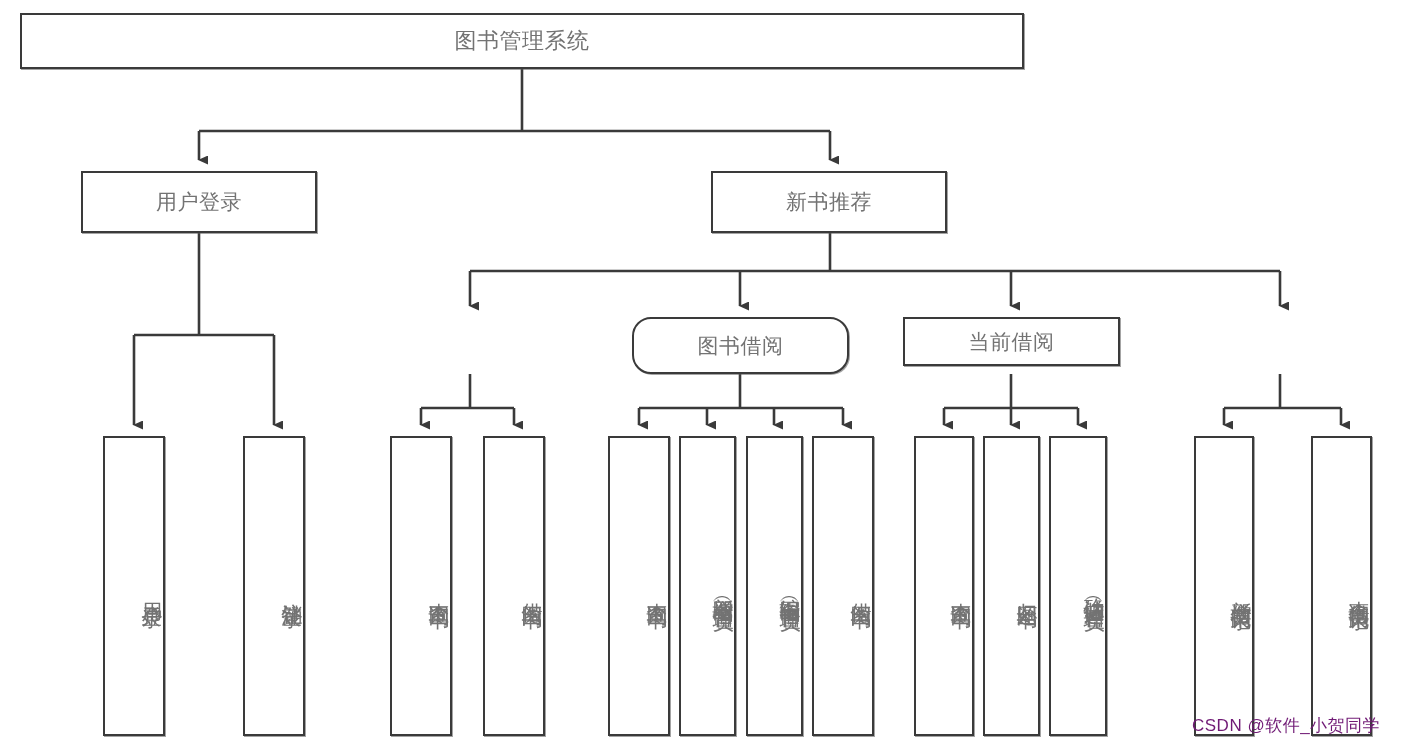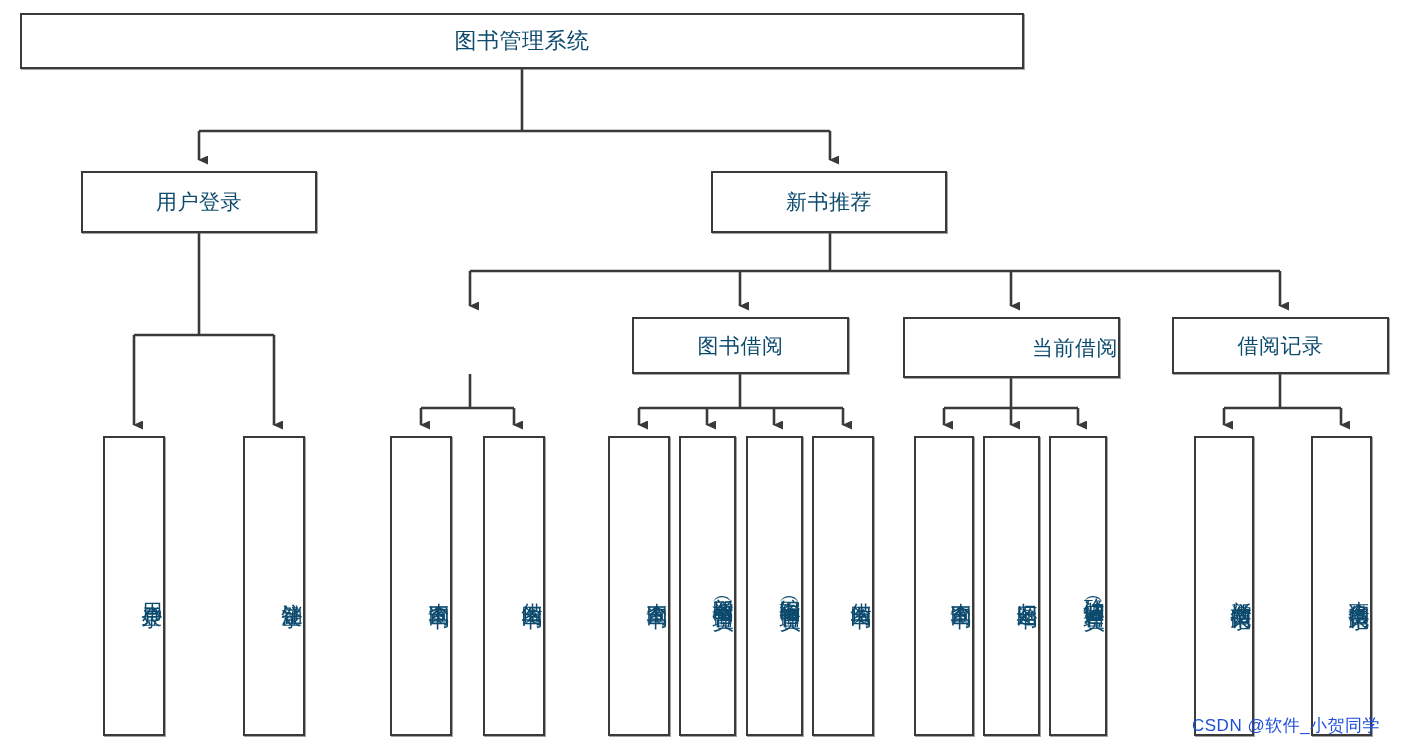--- a/index.html
+++ b/index.html
@@ -26,21 +26,21 @@
     pointer-events: none;
   }
   .node {
     position: absolute;
     box-sizing: border-box;
     border: 2px solid #3a3a3a;
     background: #ffffff;
     display: flex;
     align-items: center;
     justify-content: center;
-    color: #0c4a6e;
+    color: #737373;
     box-shadow: 1px 1px 0 0 rgba(90,90,90,0.55);
   }
   .node.h {
     font-size: 21px;
     letter-spacing: 0.5px;
   }
   .node.v {
     writing-mode: vertical-rl;
     text-orientation: upright;
     font-size: 21px;
@@ -54,21 +54,21 @@
     writing-mode: vertical-rl;
     text-orientation: upright;
     white-space: nowrap;
   }
   #root-node {
     font-size: 22px;
   }
   #watermark {
     position: absolute;
     font-size: 17px;
-    color: #1d4ed8;
+    color: #701a75;
     white-space: nowrap;
     letter-spacing: 0.5px;
     text-align: center;
   }
 </style>
 </head>
 <body>
 
 <div id="canvas">
 
@@ -128,28 +128,25 @@
     <span>图书管理系统</span>
   </div>
 
   <div class="node h" style="left:81px; top:171px; width:236px; height:62px;">
     <span>用户登录</span>
   </div>
   <div class="node h" style="left:711px; top:171px; width:236px; height:62px;">
     <span>新书推荐</span>
   </div>
 
-  <div class="node h" style="left:632px; top:317px; width:217px; height:57px;">
+  <div class="node h" style="left:632px; top:317px; width:217px; height:57px;border-radius:19px;">
     <span>图书借阅</span>
   </div>
-  <div class="node h" style="left:903px; top:317px; width:217px; height:61px;justify-content:flex-end;">
+  <div class="node h" style="left:903px; top:317px; width:217px; height:49px;">
     <span>当前借阅</span>
-  </div>
-  <div class="node h" style="left:1172px; top:317px; width:217px; height:57px;">
-    <span>借阅记录</span>
   </div>
 
   <div class="node v" style="left:103px; top:436px; width:62px; height:300px;">
     <span class="vtxt">用户登录</span>
   </div>
   <div class="node v" style="left:243px; top:436px; width:62px; height:300px;">
     <span class="vtxt">注销登录</span>
   </div>
   <div class="node v" style="left:390px; top:436px; width:62px; height:300px;">
     <span class="vtxt">查询图书</span>

